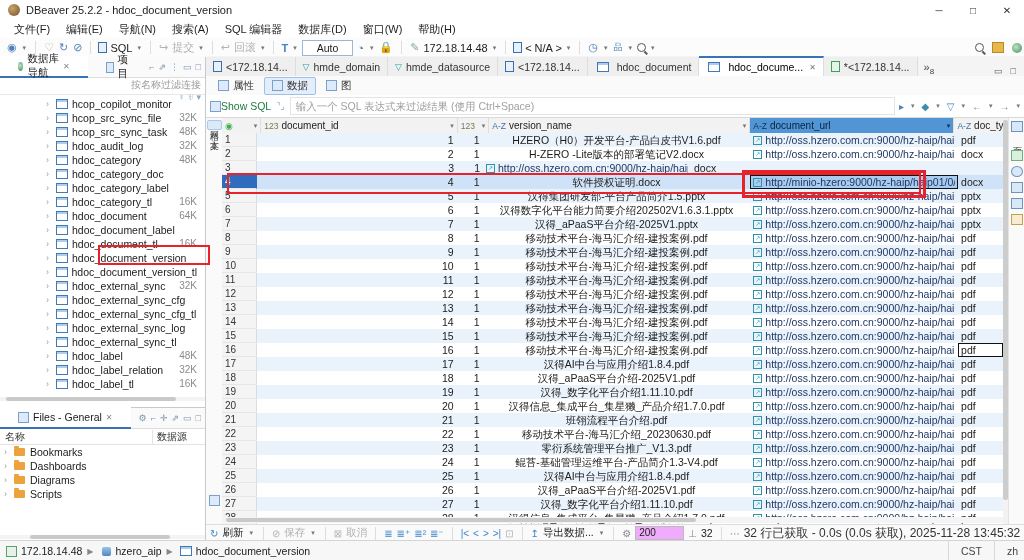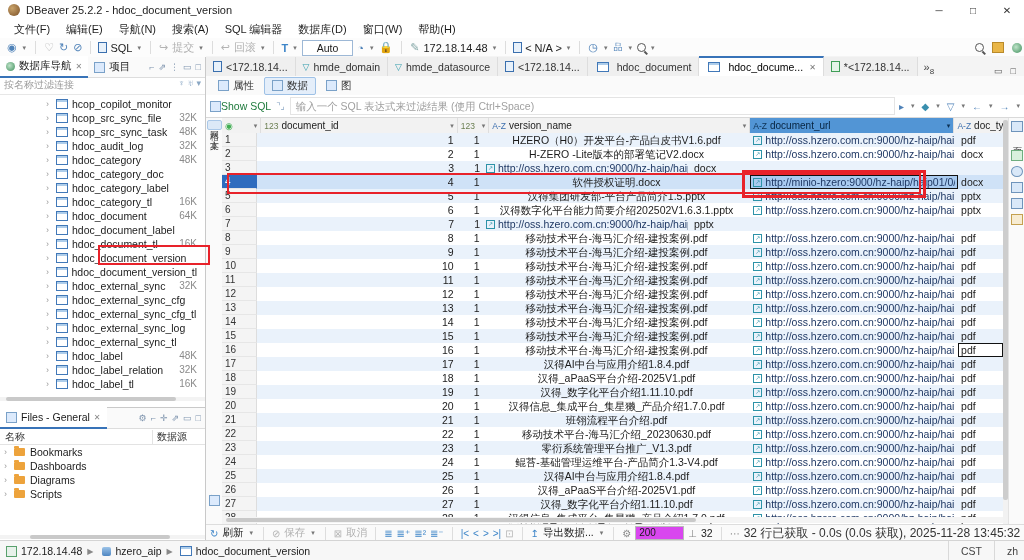--- a/index.html
+++ b/index.html
@@ -22,25 +22,25 @@
   .caret{font-size:7px;color:#777;margin:0 2px;}
   .auto-box{border:1px solid #9db8d6;background:#fff;padding:0 14px;height:14px;line-height:14px;font-size:10.5px;}
   .tb-right{margin-left:auto;display:flex;align-items:center;gap:8px;padding-right:8px;}
   .mag{width:7px;height:7px;border:1.5px solid #555;border-radius:50%;position:relative;display:inline-block;}
   .mag::after{content:'';position:absolute;width:4px;height:1.5px;background:#555;transform:rotate(45deg);right:-3px;bottom:-2px;}
   .sq-orange{width:10px;height:9px;background:#e9b648;border:1px solid #b98a2a;display:inline-block;}
   .sq-globe{width:10px;height:10px;border-radius:50%;background:radial-gradient(circle at 40% 40%,#bfe3c9,#3c8e5a);display:inline-block;}
   
   #left-panel{left:0;top:57px;width:205px;height:483px;border-right:1px solid #c9c9c9;background:#fff;}
   .panel-tabs{height:20px;display:flex;align-items:center;border-bottom:1px solid #ddd;background:#fafafa;font-size:10.5px;}
-  .ptab{display:flex;align-items:center;gap:4px;padding:0 6px;height:100%;}
+  .ptab{display:flex;align-items:center;gap:4px;padding:0 18px;height:100%;}
   .ptab.active{background:#fff;border-bottom:2px solid #3873b8;}
   .ptab .x{color:#888;font-size:8px;}
   .ptab-icons{margin-left:auto;display:flex;gap:4px;color:#7d93ad;font-size:9px;padding-right:4px;}
-  .filter-row{height:16px;display:flex;align-items:flex-start;border-bottom:1px solid #e7e7e7;padding:0 4px;color:#9a9a9a;font-size:10px;}
+  .filter-row{height:16px;display:flex;align-items:flex-end;border-bottom:1px solid #e7e7e7;padding:0 4px;color:#9a9a9a;font-size:10px;flex-direction:column;}
   .filter-row .ic{margin-left:auto;color:#8aa7c4;font-size:9px;}
   #nav-tree{height:300px;overflow:hidden;padding-top:2px;}
   .tree-item{height:14px;line-height:14px;display:flex;align-items:center;padding-left:46px;font-size:10.5px;white-space:nowrap;}
   .chev{color:#9a9a9a;font-size:9px;width:8px;display:inline-block;}
   .tbl-ic{display:inline-block;width:10px;height:8px;border:1px solid #4178b8;background:linear-gradient(#aecdea 0 2.5px,#fff 2.5px);margin:0 4px 0 2px;flex:none;}
   .tree-name{color:#1b1b1b;}
   .tree-size{margin-left:auto;padding-right:8px;color:#8a8a8a;font-size:10px;}
   .hscroll{height:4px;background:#f3f3f3;position:relative;}
   .hscroll .thumb{position:absolute;left:6px;top:0;height:4px;width:170px;background:#c9c9c9;border-radius:2px;}
   
@@ -108,21 +108,21 @@
   .rs-ic.g{background:#d9f0dd;border-color:#6fae7f;}
   .rs-ic.y{background:#f7ecd2;border-color:#c4a04f;}
   #grid-hscroll{left:222px;top:517px;width:781px;height:6px;background:#f4f4f4;}
   #grid-hscroll .thumb{position:absolute;left:4px;top:1px;width:470px;height:4px;background:#c9c9c9;border-radius:2px;}
   
   #result-toolbar{left:206px;top:524px;width:818px;height:16px;display:flex;align-items:center;background:#fafafa;border-top:1px solid #ddd;font-size:10.5px;gap:4px;padding-left:4px;white-space:nowrap;}
   .rt-ic{color:#3d85c8;font-size:10px;}
   .rt-ic.gray{color:#b5b5b5;}
   .rt-lab{color:#222;}
   .rt-lab.gray{color:#b0b0b0;}
-  .fetch-box{border:1px solid #bbb;background:#d946ef;width:44px;height:12px;line-height:12px;font-size:10px;padding-left:3px;}
+  .fetch-box{border:1px solid #bbb;background:#f0abfc;width:44px;height:12px;line-height:12px;font-size:10px;padding-left:3px;}
   .rt-status{color:#333;font-size:12px;}
   
   #statusbar{left:0;top:540px;width:1024px;height:20px;border-top:1px solid #d4d4d4;background:#f7f7f7;display:flex;align-items:center;font-size:10.5px;padding-left:6px;}
   .sb-ic-db{width:9px;height:9px;border-radius:2px;background:linear-gradient(#9cc3e8,#4e86c2);display:inline-block;margin:0 4px;}
   .sb-ic-conn{width:9px;height:9px;background:#e7f1ea;border:1px solid #58a06c;display:inline-block;margin-right:4px;}
   .sb-sep{color:#888;margin:0 5px;font-size:8px;}
   .sb-right{margin-left:auto;display:flex;height:100%;align-items:center;}
   .sb-seg{border-left:1px solid #d9d9d9;padding:0 12px;color:#444;height:100%;display:flex;align-items:center;}
   
   .anno{border:2px solid #e8222a;background:transparent;pointer-events:none;}
@@ -577,20 +577,21 @@
       <div class="c url">
         <span class="link-ic">↗</span>
         <span class="url-text">http://oss.hzero.com.cn:9000/hz-haip/haip01/0/MINIO/5f73405ab582444cb8495</span>
       </div>
       <div class="c type">pptx</div>
     </div>
     <div class="grid-row alt">
       <div class="c rn">7</div>
       <div class="c id">7</div>
       <div class="c ver">1</div>
+      <div class="c name">汉得_aPaaS平台介绍-2025V1.pptx</div>
       <div class="c url">
         <span class="link-ic">↗</span>
         <span class="url-text">http://oss.hzero.com.cn:9000/hz-haip/haip01/0/MINIO/ff179862b45242e5897548</span>
       </div>
       <div class="c type">pptx</div>
     </div>
     <div class="grid-row">
       <div class="c rn">8</div>
       <div class="c id">8</div>
       <div class="c ver">1</div>

